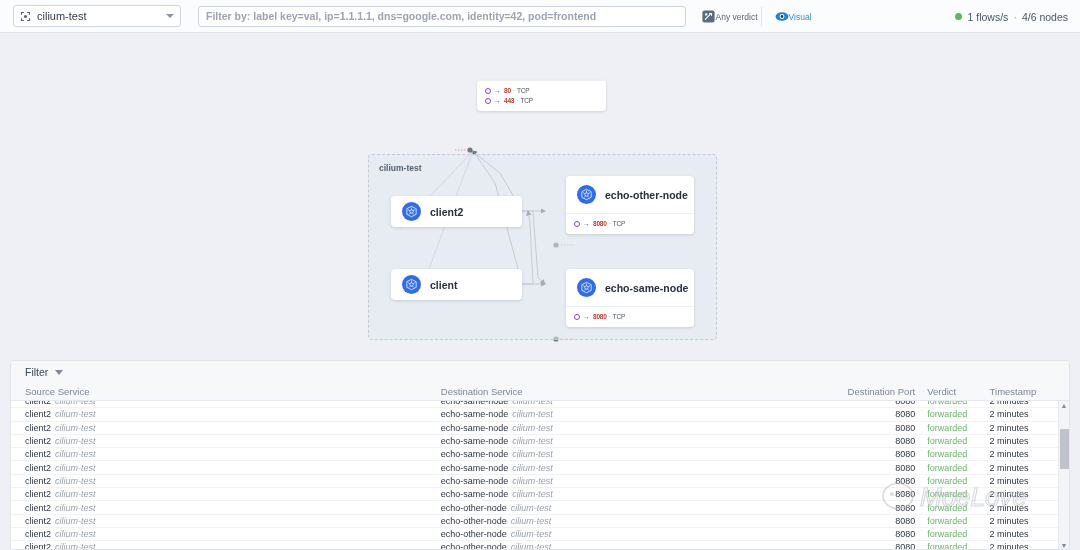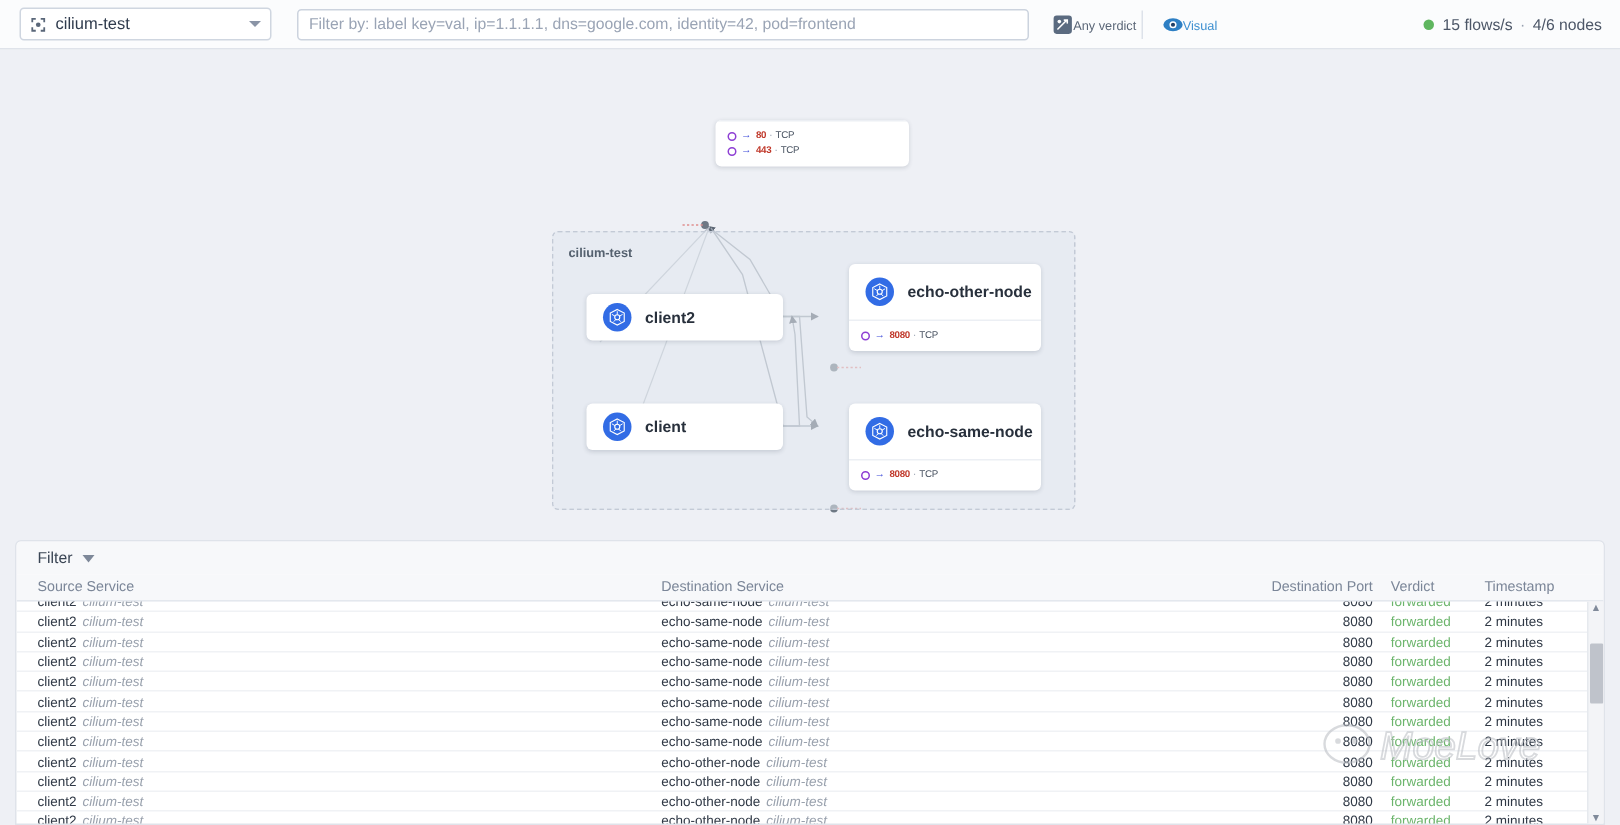--- a/index.html
+++ b/index.html
@@ -28,20 +28,21 @@
   .ns-label { flex: 1 1 auto; white-space: nowrap; overflow: hidden; }
   .caret { width: 0; height: 0; border-left: 4px solid transparent;
            border-right: 4px solid transparent; border-top: 4px solid #8a94a6; }
 
   .filter-wrap { margin-left: 17px; width: 488px; }
   .filter-input {
     width: 100%; height: 21px; background: #fff;
     border: 1px solid #ccd3de; border-radius: 3px;
     font-size: 10.5px; color: #333; padding: 0 7px;
     font-family: "Liberation Sans", sans-serif;
+    font-weight: bold;
   }
   .filter-input::placeholder { color: #9aa4b5; }
 
   .tool-group { display: flex; align-items: center; margin-left: 18px; height: 33px; }
   .tool {
     display: flex; flex-direction: row; align-items: center; justify-content: center;
     width: 52px; cursor: pointer; padding-top:1px;
   }
   .tool .ticon { height: 14px; display: flex; align-items: center; justify-content: center; }
   .tool .tlabel { font-size: 8.5px; margin-top: 1px; color: #5a6677; white-space: nowrap; }
@@ -187,21 +188,21 @@
             <circle cx="10" cy="7" r="3.4" fill="#fff"></circle>
             <circle cx="10" cy="7" r="2" fill="#1f3f66"></circle>
           </svg>
         </span>
         <span class="tlabel">Visual</span>
       </div>
     </div>
 
     <div class="status">
       <span class="dot"></span>
-      <span>15 flows/s</span>
+      <span>1 flows/s</span>
       <span class="sep">·</span>
       <span>4/6 nodes</span>
     </div>
   </div>
 
   <div class="graph">
 
     <svg class="edges">
       <defs>
         <marker id="ah" markerWidth="7" markerHeight="7" refX="5" refY="3" orient="auto">

